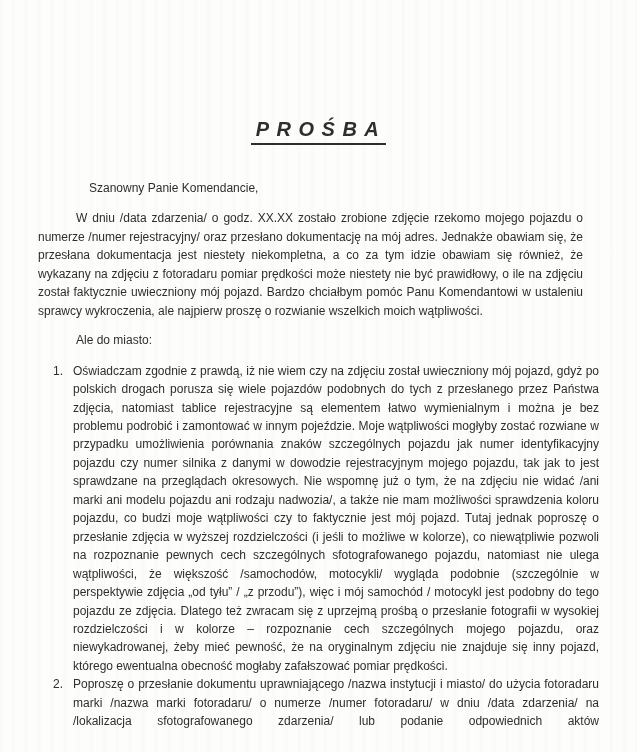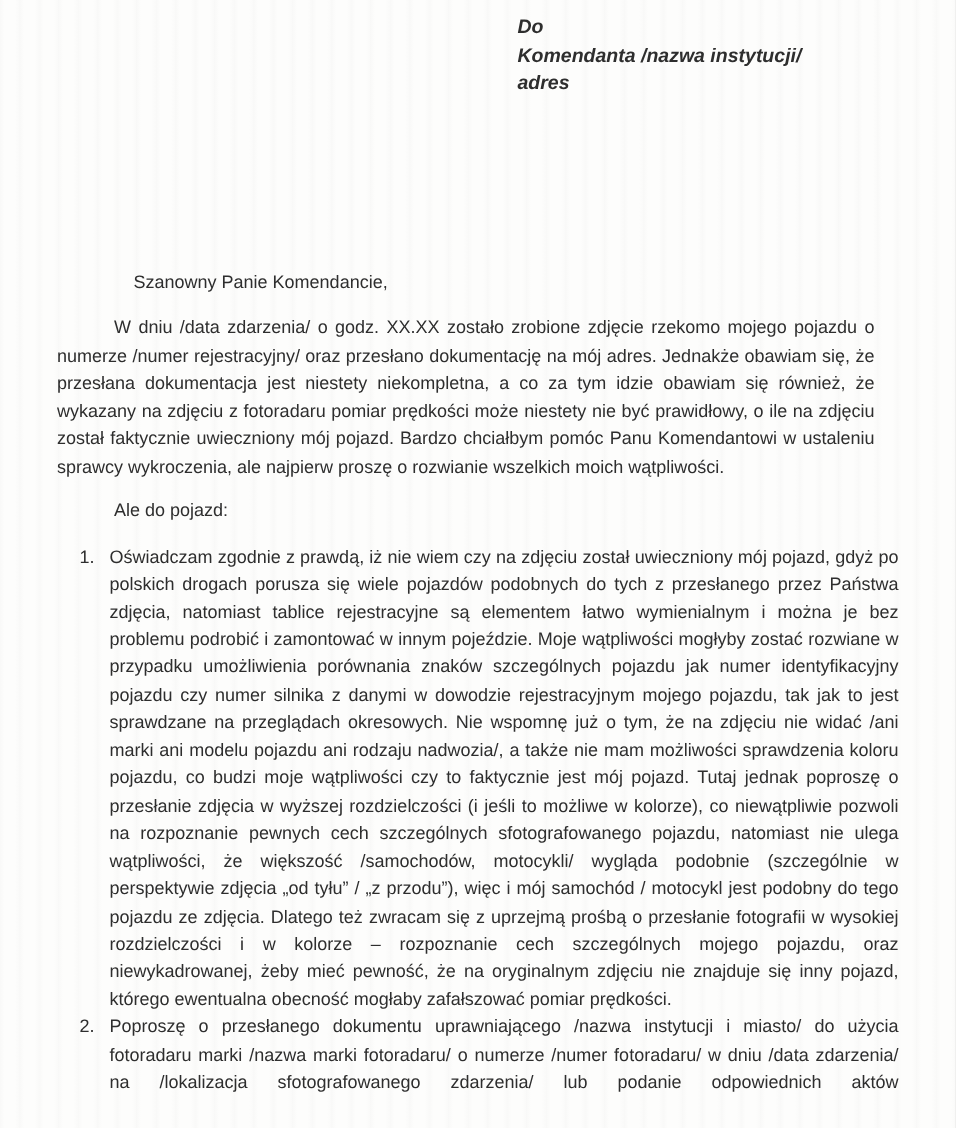--- a/index.html
+++ b/index.html
@@ -75,44 +75,42 @@
     text-align: justify;
   }
   
   .li-text.continues { text-align-last: justify; }
 </style>
 </head>
 <body>
 
 <div class="page">
 
-  <div class="recipient">
-    <div>Do</div>
-    <div>Komendanta /nazwa instytucji/</div>
-    <div>adres</div>
+
+  <div class="title-row">
+    <span class="title-text">PROŚBA</span>
   </div>
-
 
   <div class="letter-body">
 
     <p class="salutation">Szanowny Panie Komendancie,</p>
 
     <p class="para justified indent">W dniu /data zdarzenia/ o godz. XX.XX zostało zrobione zdjęcie rzekomo mojego pojazdu o numerze /numer rejestracyjny/ oraz przesłano dokumentację na mój adres. Jednakże obawiam się, że przesłana dokumentacja jest niestety niekompletna, a co za tym idzie obawiam się również, że wykazany na zdjęciu z fotoradaru pomiar prędkości może niestety nie być prawidłowy, o ile na zdjęciu został faktycznie uwieczniony mój pojazd. Bardzo chciałbym pomóc Panu Komendantowi w ustaleniu sprawcy wykroczenia, ale najpierw proszę o rozwianie wszelkich moich wątpliwości.</p>
 
-    <p class="para indent">Ale do pojazd:</p>
+    <p class="para indent">Ale do miasto:</p>
 
     <div class="olist">
 
       <div class="list-item">
         <div class="li-num">1.</div>
         <div class="li-text">Oświadczam zgodnie z prawdą, iż nie wiem czy na zdjęciu został uwieczniony mój pojazd, gdyż po polskich drogach porusza się wiele pojazdów podobnych do tych z przesłanego przez Państwa zdjęcia, natomiast tablice rejestracyjne są elementem łatwo wymienialnym i można je bez problemu podrobić i zamontować w innym pojeździe. Moje wątpliwości mogłyby zostać rozwiane w przypadku umożliwienia porównania znaków szczególnych pojazdu jak numer identyfikacyjny pojazdu czy numer silnika z danymi w dowodzie rejestracyjnym mojego pojazdu, tak jak to jest sprawdzane na przeglądach okresowych. Nie wspomnę już o tym, że na zdjęciu nie widać /ani marki ani modelu pojazdu ani rodzaju nadwozia/, a także nie mam możliwości sprawdzenia koloru pojazdu, co budzi moje wątpliwości czy to faktycznie jest mój pojazd. Tutaj jednak poproszę o przesłanie zdjęcia w wyższej rozdzielczości (i jeśli to możliwe w kolorze), co niewątpliwie pozwoli na rozpoznanie pewnych cech szczególnych sfotografowanego pojazdu, natomiast nie ulega wątpliwości, że większość /samochodów, motocykli/ wygląda podobnie (szczególnie w perspektywie zdjęcia „od tyłu” / „z przodu”), więc i mój samochód / motocykl jest podobny do tego pojazdu ze zdjęcia. Dlatego też zwracam się z uprzejmą prośbą o przesłanie fotografii w wysokiej rozdzielczości i w kolorze – rozpoznanie cech szczególnych mojego pojazdu, oraz niewykadrowanej, żeby mieć pewność, że na oryginalnym zdjęciu nie znajduje się inny pojazd, którego ewentualna obecność mogłaby zafałszować pomiar prędkości.</div>
       </div>
 
       <div class="list-item">
         <div class="li-num">2.</div>
-        <div class="li-text continues">Poproszę o przesłanego dokumentu uprawniającego /nazwa instytucji i miasto/ do użycia fotoradaru marki /nazwa marki fotoradaru/ o numerze /numer fotoradaru/ w dniu /data zdarzenia/ na /lokalizacja sfotografowanego zdarzenia/ lub podanie odpowiednich aktów</div>
+        <div class="li-text continues">Poproszę o przesłanie dokumentu uprawniającego /nazwa instytucji i miasto/ do użycia fotoradaru marki /nazwa marki fotoradaru/ o numerze /numer fotoradaru/ w dniu /data zdarzenia/ na /lokalizacja sfotografowanego zdarzenia/ lub podanie odpowiednich aktów</div>
       </div>
 
     </div>
 
   </div>
 
 </div>
 
 </body></html>

